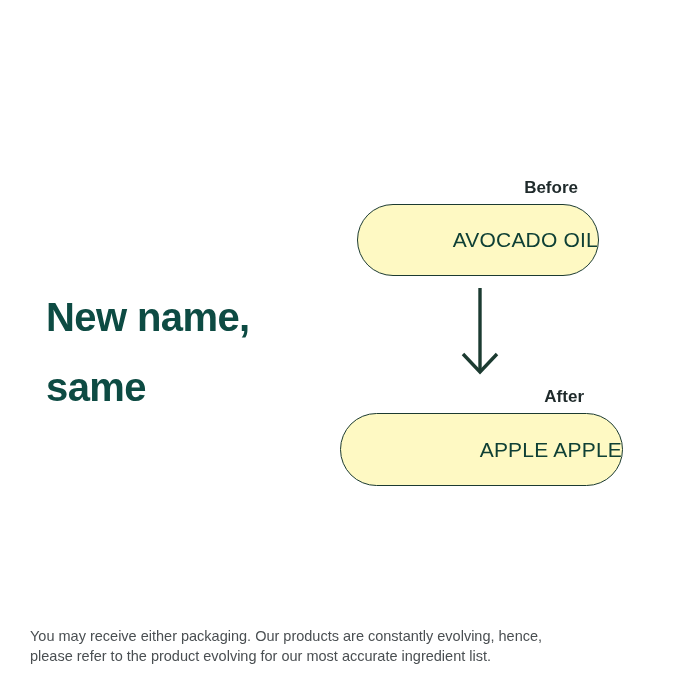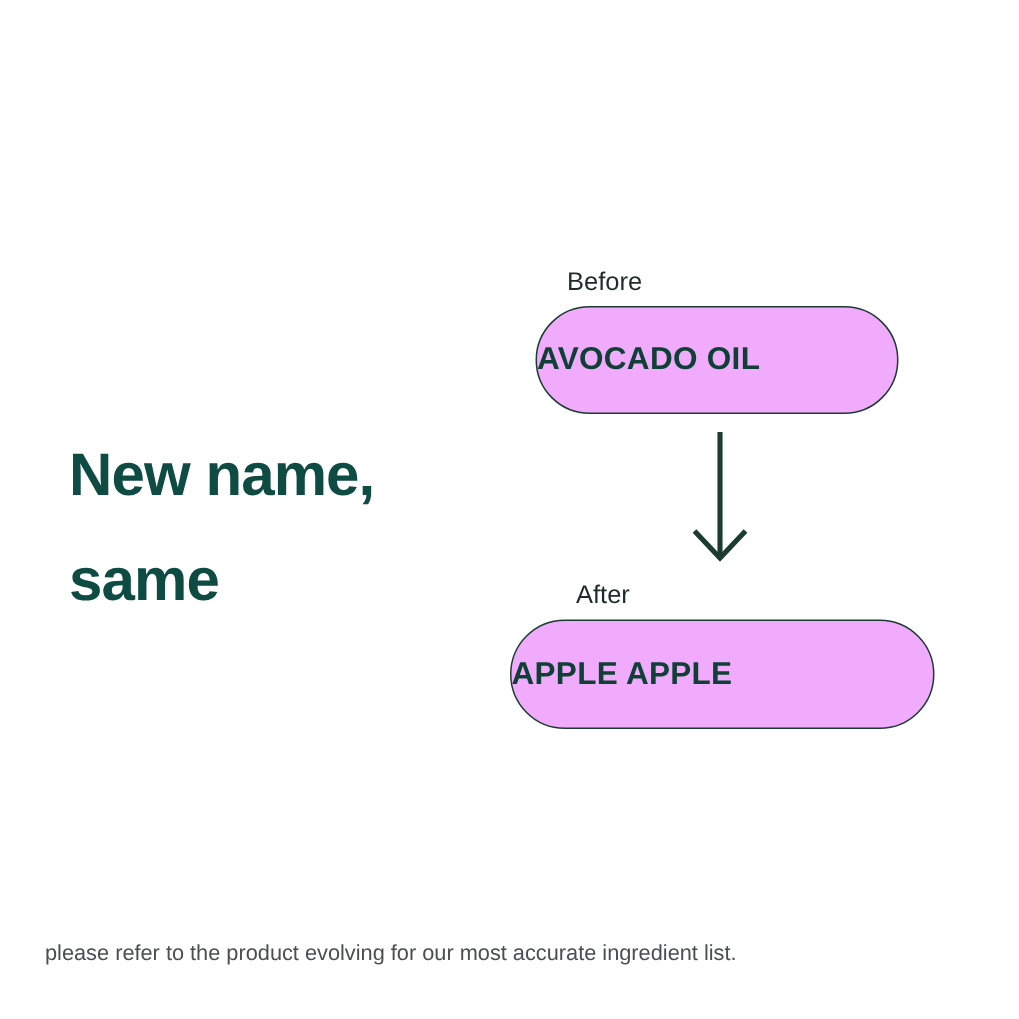--- a/index.html
+++ b/index.html
@@ -35,48 +35,48 @@
     display: block;
     white-space: nowrap;
     margin-top: 28px;
   }
 
   
   .caption {
     position: absolute;
     color: #1f2a2b;
     font-size: 17px;
-    font-weight: 400;
+    font-weight: 700;
     line-height: 20px;
-    text-align: left;
+    text-align: right;
     white-space: nowrap;
   }
   .caption-before {
     left: 378px;
     top: 178px;
     width: 200px;
   }
   .caption-after {
     left: 384px;
     top: 387px;
     width: 200px;
   }
 
   
   .pill {
     position: absolute;
     box-sizing: border-box;
-    background: #f0abfc;
+    background: #fef9c3;
     border: 1.6px solid #1c3b31;
     border-radius: 999px;
     display: flex;
     align-items: center;
-    justify-content: flex-start;
+    justify-content: flex-end;
     color: #0f4035;
-    font-weight: 700;
+    font-weight: 400;
     letter-spacing: 0.2px;
     white-space: nowrap;
   }
   .pill-before {
     left: 357px;
     top: 204px;
     width: 242px;
     height: 72px;
     font-size: 21px;
   }
@@ -139,16 +139,17 @@
     </svg>
   </div>
 
   <div class="caption caption-after">After</div>
 
   <div class="pill pill-after">
     <span>APPLE APPLE</span>
   </div>
 
   <div class="footnote">
+    <span class="fn-line">You may receive either packaging. Our products are constantly evolving, hence,</span>
     <span class="fn-line">please refer to the product evolving for our most accurate ingredient list.</span>
   </div>
 
 </div>
 
 </body></html>

